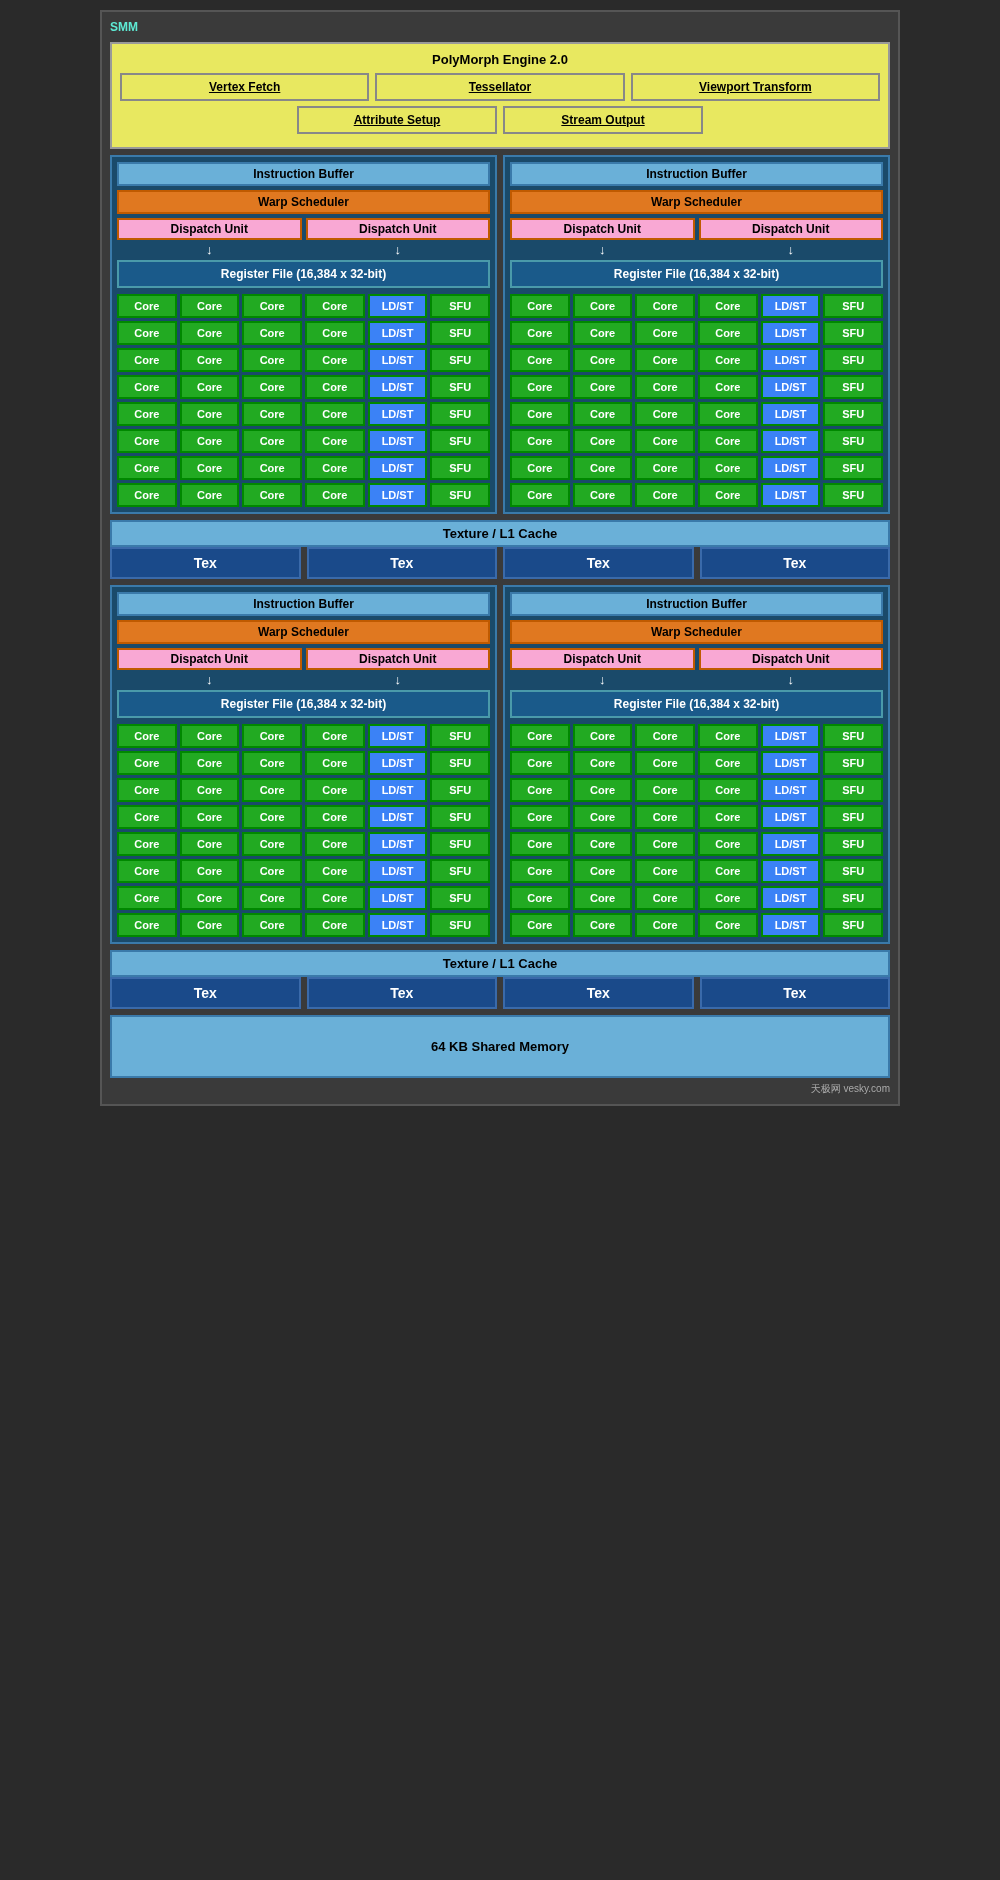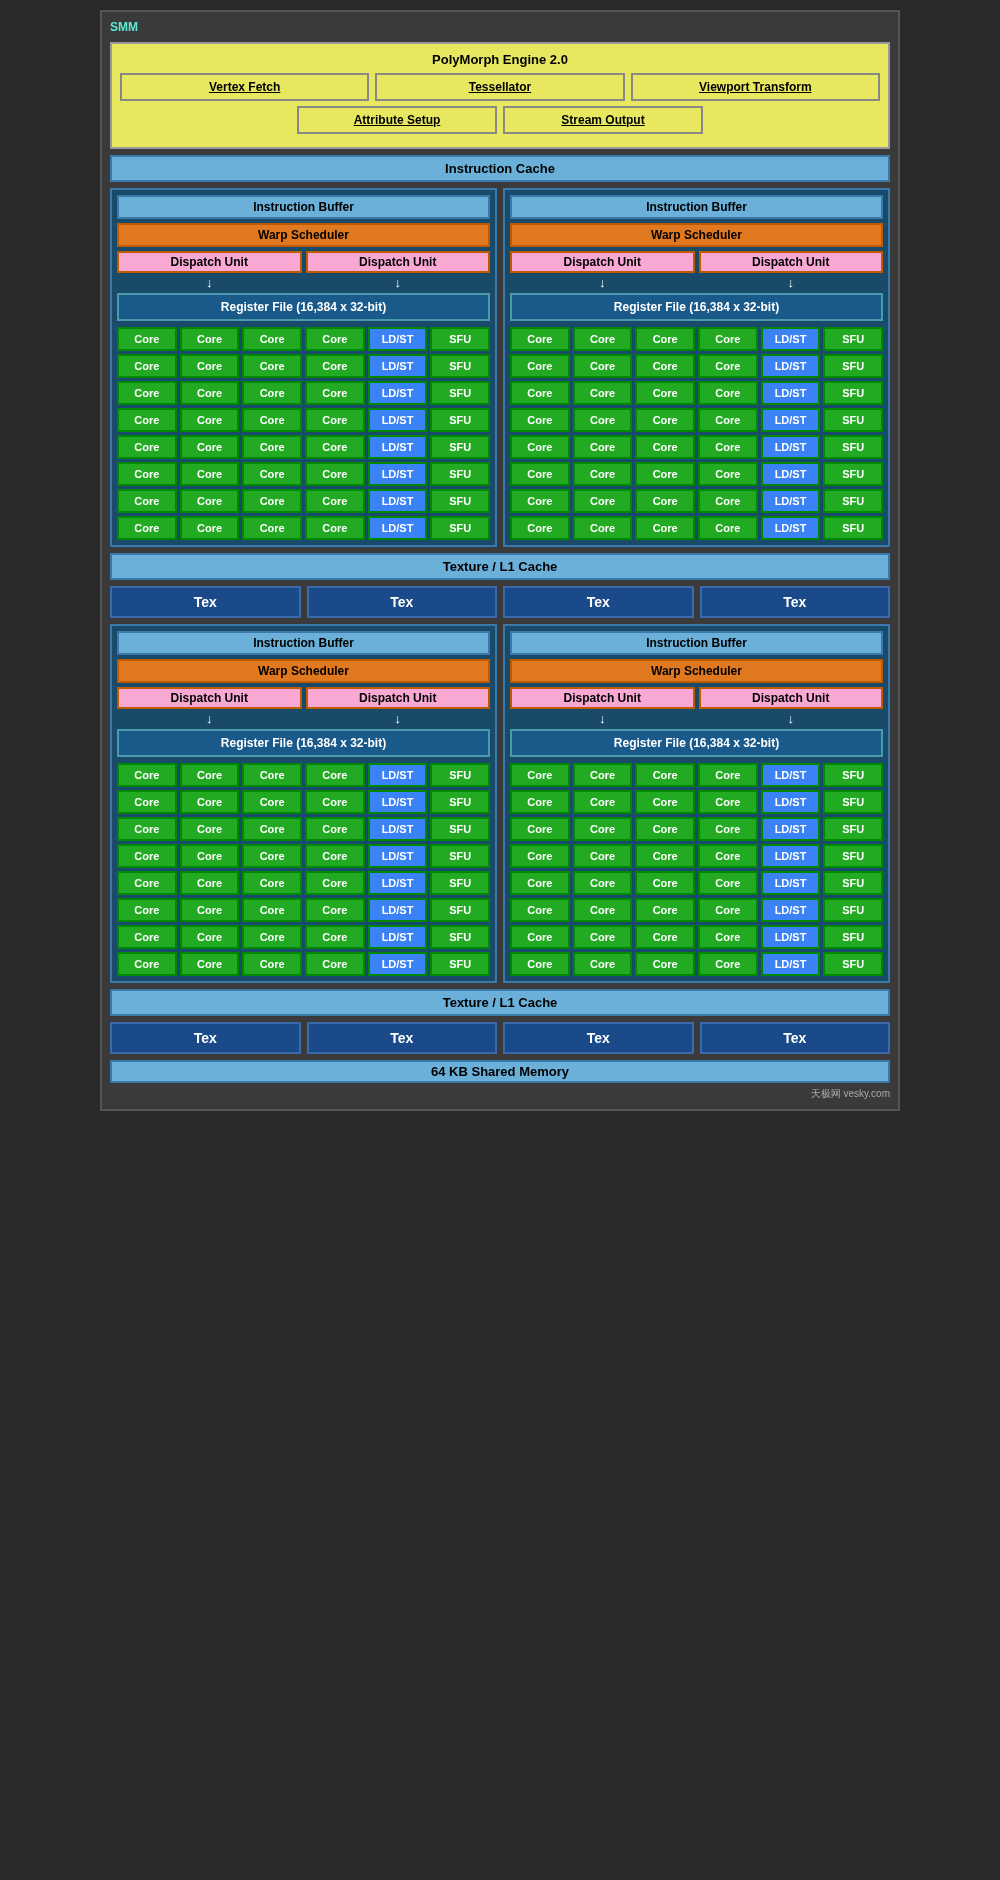--- a/index.html
+++ b/index.html
@@ -151,21 +151,20 @@
     }
     
     .texture-cache {
       background: #6ab0d8;
       border: 2px solid #3a7aaa;
       text-align: center;
       padding: 4px;
       font-weight: bold;
       font-size: 13px;
       color: #000;
-      margin-bottom: 6px;
     }
     
     .tex-row {
       display: flex;
       gap: 6px;
       margin-bottom: 6px;
     }
     .tex-box {
       flex: 1;
       background: #1a4a8a;
@@ -174,21 +173,21 @@
       padding: 6px;
       font-weight: bold;
       font-size: 14px;
       color: white;
     }
     
     .shared-memory {
       background: #6ab0d8;
       border: 2px solid #3a7aaa;
       text-align: center;
-      padding: 2px;
+      padding: 22px;
       font-weight: bold;
       font-size: 13px;
       color: #000;
       margin-bottom: 4px;
     }
     .watermark {
       text-align: right;
       color: #aaa;
       font-size: 10px;
       margin-top: 4px;
@@ -217,21 +216,20 @@
       <div class="poly-box">Vertex Fetch</div>
       <div class="poly-box">Tessellator</div>
       <div class="poly-box">Viewport Transform</div>
     </div>
     <div class="polymorph-row">
       <div class="poly-box" style="flex:0 0 auto; min-width:200px;">Attribute Setup</div>
       <div class="poly-box" style="flex:0 0 auto; min-width:200px;">Stream Output</div>
     </div>
   </div>
 
-  <div class="instr-cache">Instruction Cache</div>
 
   <div class="sm-group">
 
     <div class="sm-half">
       <div class="instr-buffer">Instruction Buffer</div>
       <div class="warp-scheduler">Warp Scheduler</div>
       <div class="dispatch-row">
         <div class="dispatch-unit">Dispatch Unit</div>
         <div class="dispatch-unit">Dispatch Unit</div>
       </div>

